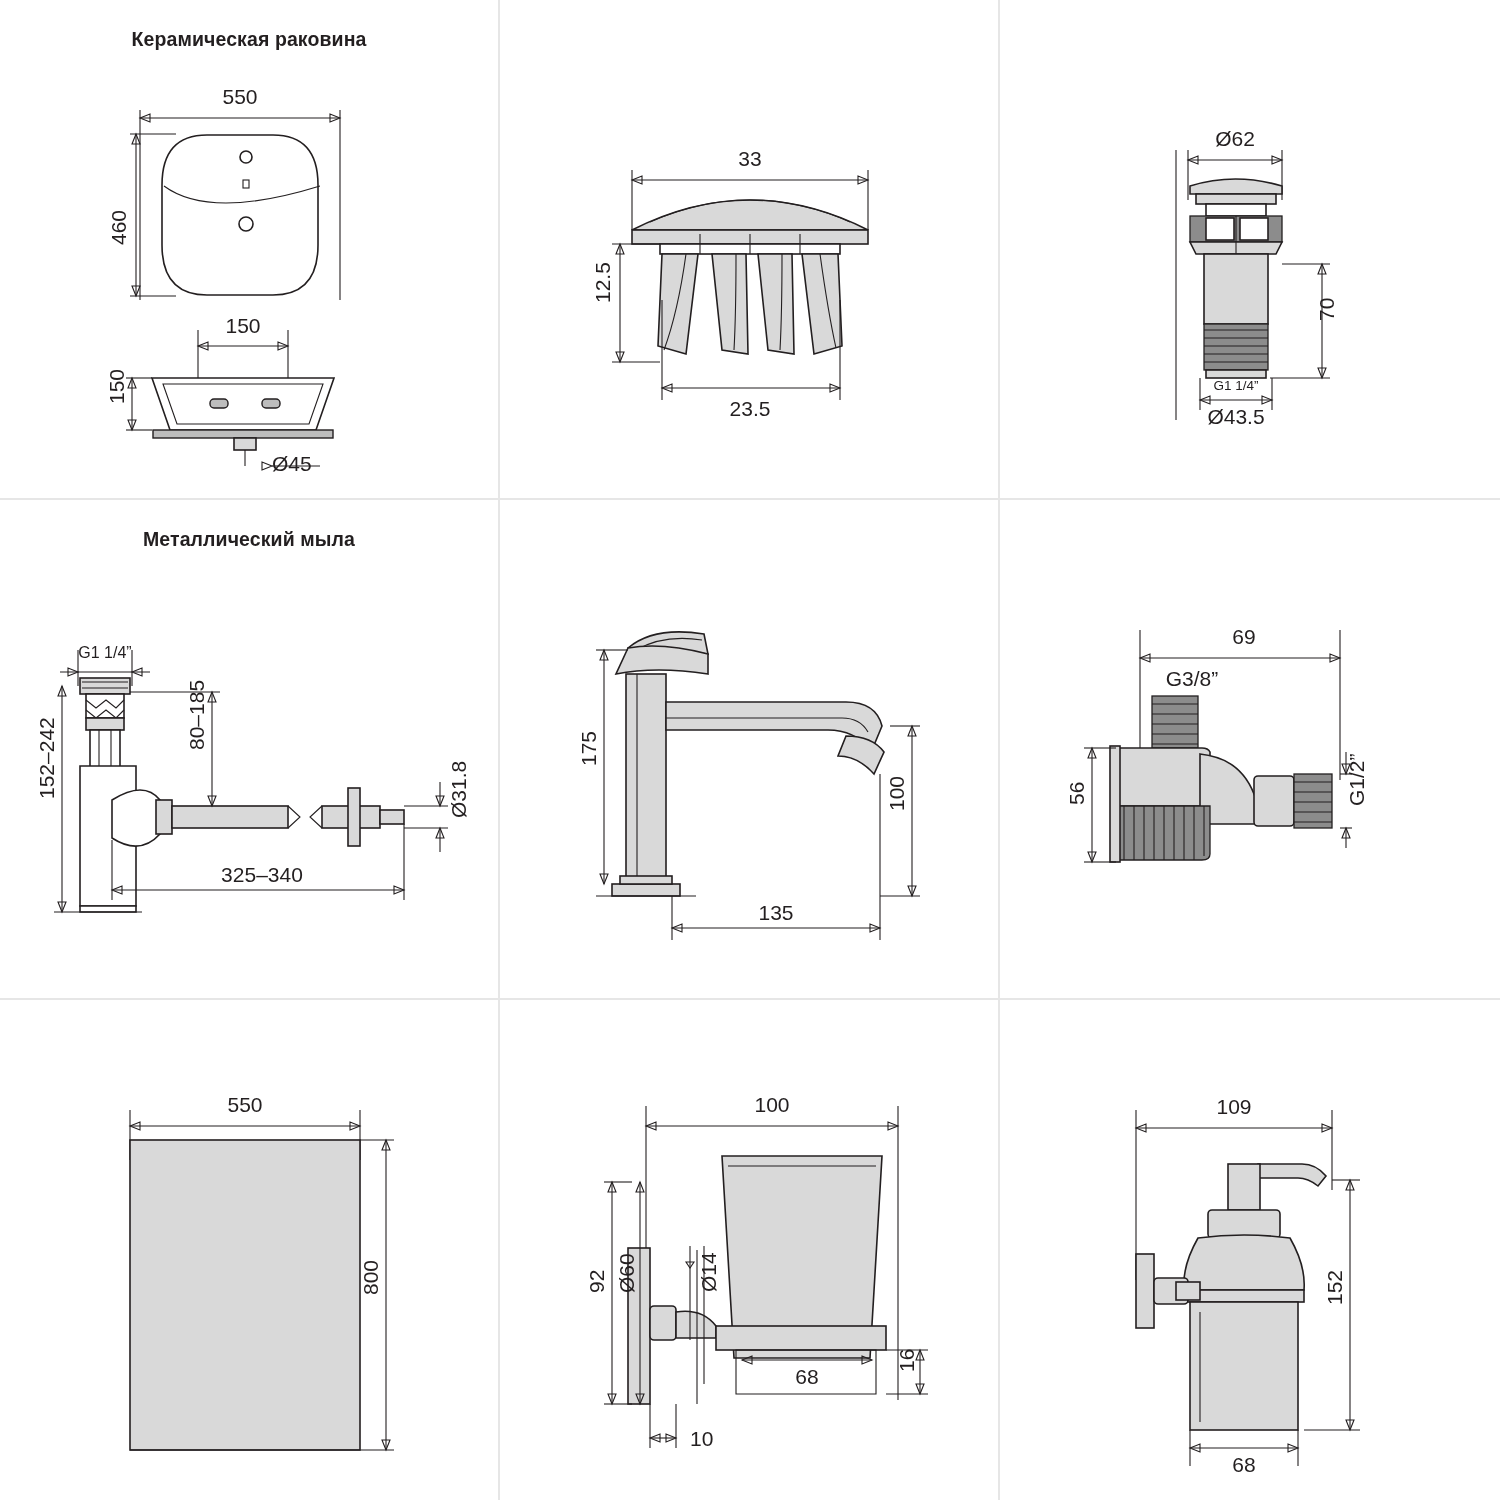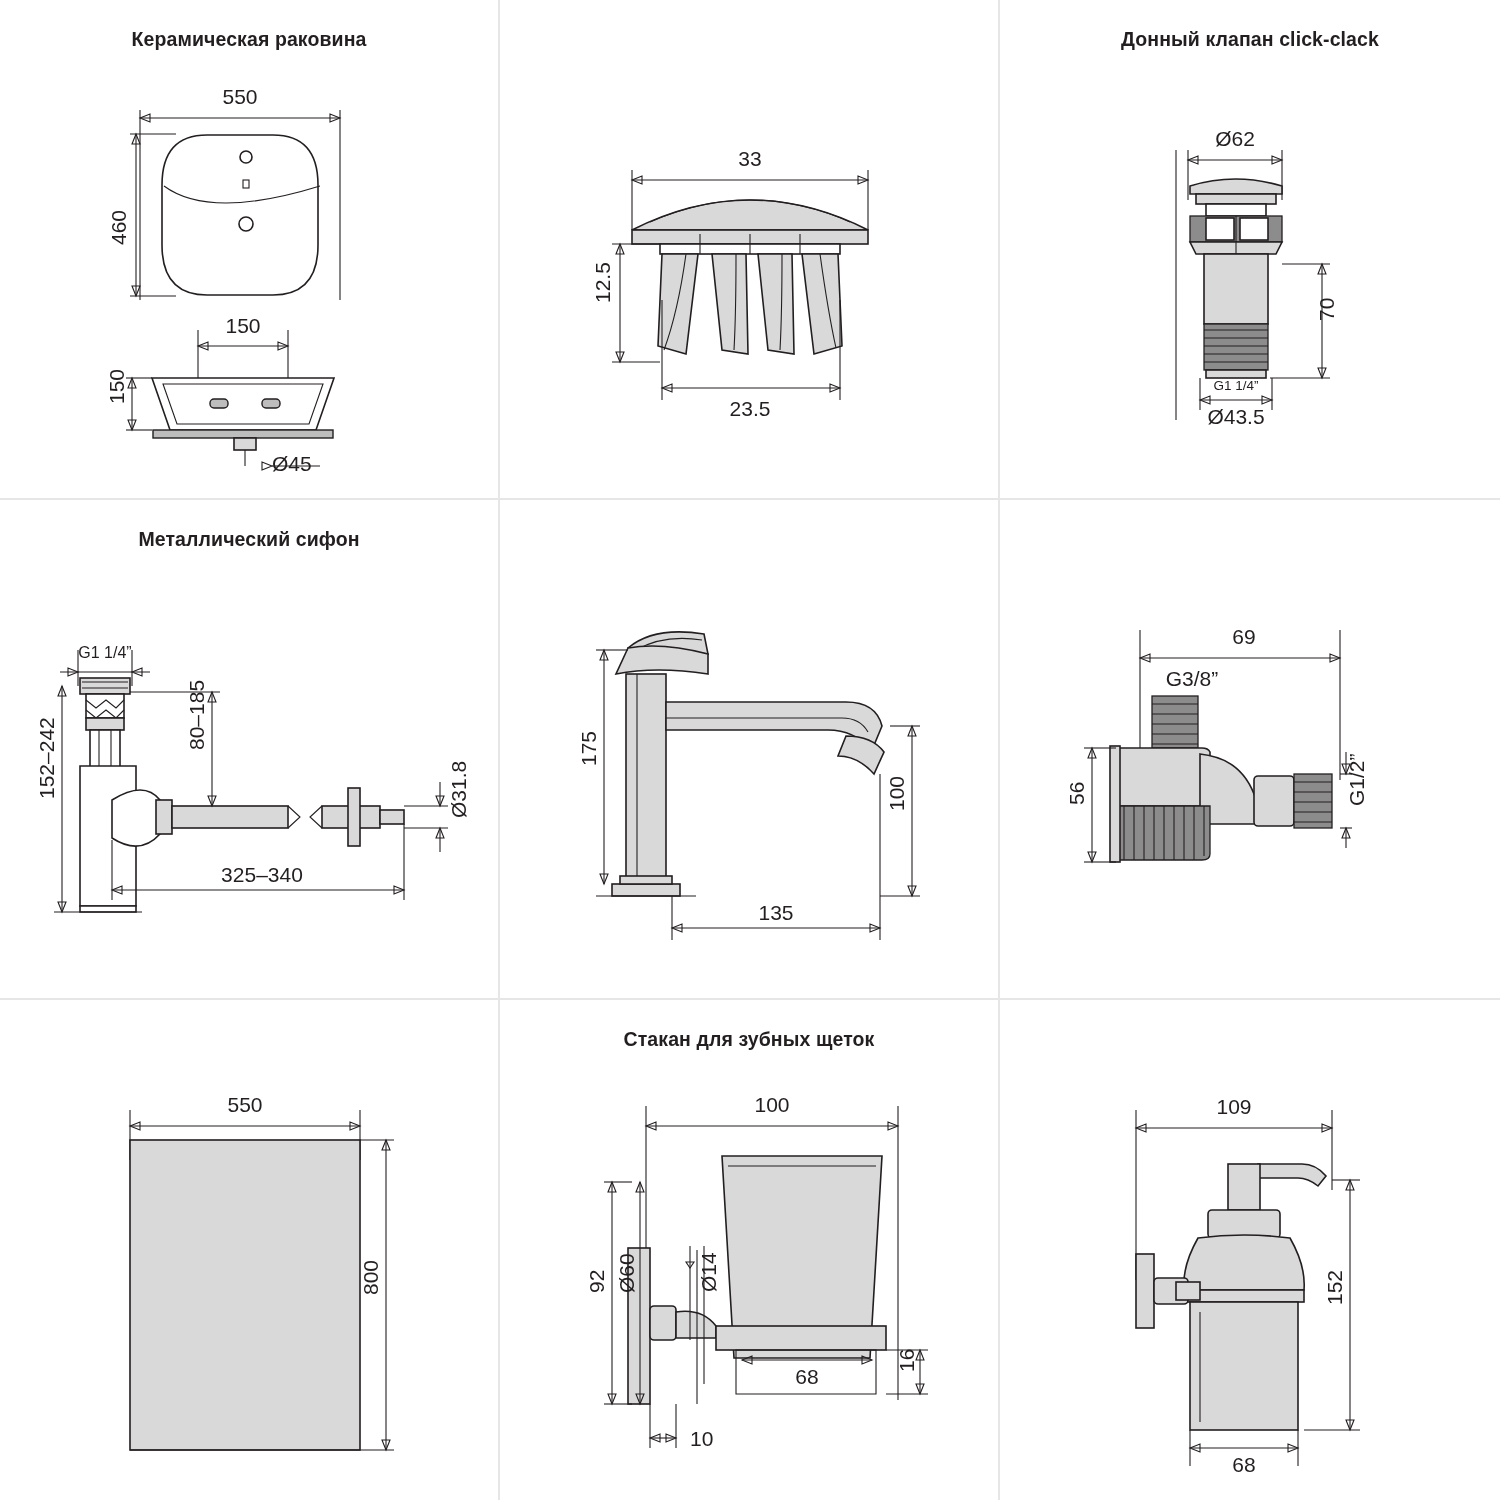--- a/index.html
+++ b/index.html
@@ -164,21 +164,20 @@
         <line class="ln thin" x1="340" y1="300" x2="340" y2="400"></line>
         <line class="ln thin" x1="162" y1="388" x2="340" y2="388"></line>
         <path class="ln thin" d="M162 388 l10 -4 v8 z" fill="#231f20"></path>
         <path class="ln thin" d="M340 388 l-10 -4 v8 z" fill="#231f20"></path>
         <text class="dimtxt ctr" x="250" y="416">23.5</text>
       </svg>
     </div>
   </div>
 
   <div class="cell col3 row1">
-    <div class="cell-title">Донный клапан click-clack</div>
     <div class="draw">
       <svg width="500" height="500" viewBox="0 0 500 500">
 
         <line class="ln thin" x1="188" y1="150" x2="188" y2="200"></line>
         <line class="ln thin" x1="282" y1="150" x2="282" y2="200"></line>
         <line class="ln thin" x1="188" y1="160" x2="282" y2="160"></line>
         <path class="ln thin" d="M188 160 l10 -4 v8 z" fill="#231f20"></path>
         <path class="ln thin" d="M282 160 l-10 -4 v8 z" fill="#231f20"></path>
         <text class="dimtxt ctr" x="235" y="146">Ø62</text>
 
@@ -215,21 +214,21 @@
         <line class="ln thin" x1="200" y1="400" x2="272" y2="400"></line>
         <path class="ln thin" d="M200 400 l10 -4 v8 z" fill="#231f20"></path>
         <path class="ln thin" d="M272 400 l-10 -4 v8 z" fill="#231f20"></path>
         <text class="dimtxt ctr" x="236" y="424">Ø43.5</text>
         <line class="ln thin" x1="176" y1="150" x2="176" y2="420"></line>
       </svg>
     </div>
   </div>
 
   <div class="cell col1 row2">
-    <div class="cell-title">Металлический сифон</div>
+    <div class="cell-title">Металлический мыла</div>
     <div class="draw">
       <svg width="500" height="500" viewBox="0 0 500 500">
 
         <line class="ln thin" x1="78" y1="150" x2="78" y2="186"></line>
         <line class="ln thin" x1="132" y1="150" x2="132" y2="186"></line>
         <line class="ln thin" x1="60" y1="172" x2="150" y2="172"></line>
         <path class="ln thin" d="M78 172 l-10 -4 v8 z" fill="#231f20"></path>
         <path class="ln thin" d="M132 172 l10 -4 v8 z" fill="#231f20"></path>
         <text class="dimtxt sm ctr" x="105" y="158">G1 1/4”</text>
 
@@ -410,21 +409,20 @@
         <path class="ln thin" d="M386 140 l-4 10 h8 z" fill="#231f20"></path>
         <path class="ln thin" d="M386 450 l-4 -10 h8 z" fill="#231f20"></path>
         <line class="ln thin" x1="360" y1="140" x2="394" y2="140"></line>
         <line class="ln thin" x1="130" y1="450" x2="394" y2="450"></line>
         <text class="dimtxt" x="378" y="295" transform="rotate(-90 378 295)">800</text>
       </svg>
     </div>
   </div>
 
   <div class="cell col2 row3">
-    <div class="cell-title">Стакан для зубных щеток</div>
     <div class="draw">
       <svg width="500" height="500" viewBox="0 0 500 500">
 
         <line class="ln thin" x1="146" y1="106" x2="146" y2="290"></line>
         <line class="ln thin" x1="398" y1="106" x2="398" y2="400"></line>
         <line class="ln thin" x1="146" y1="126" x2="398" y2="126"></line>
         <path class="ln thin" d="M146 126 l10 -4 v8 z" fill="#231f20"></path>
         <path class="ln thin" d="M398 126 l-10 -4 v8 z" fill="#231f20"></path>
         <text class="dimtxt ctr" x="272" y="112">100</text>
 

